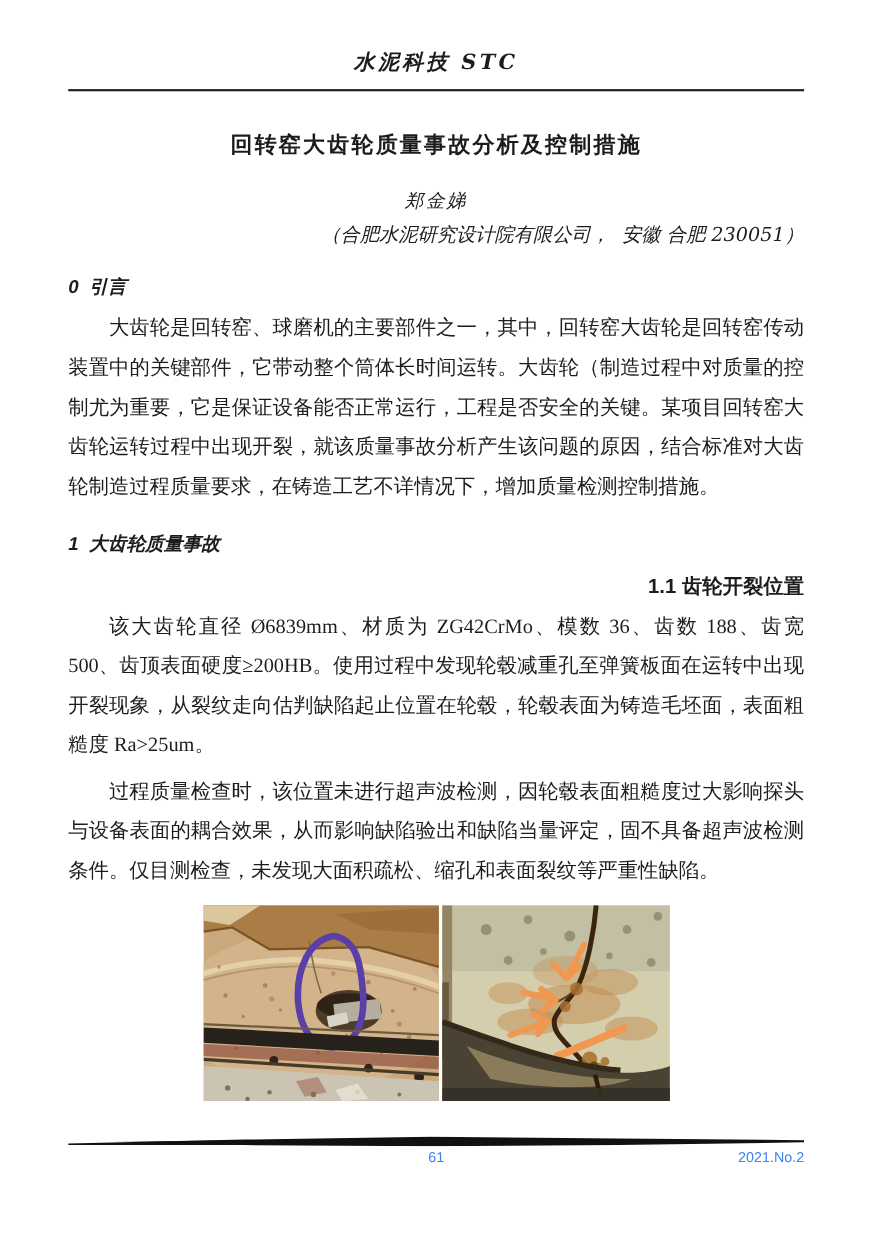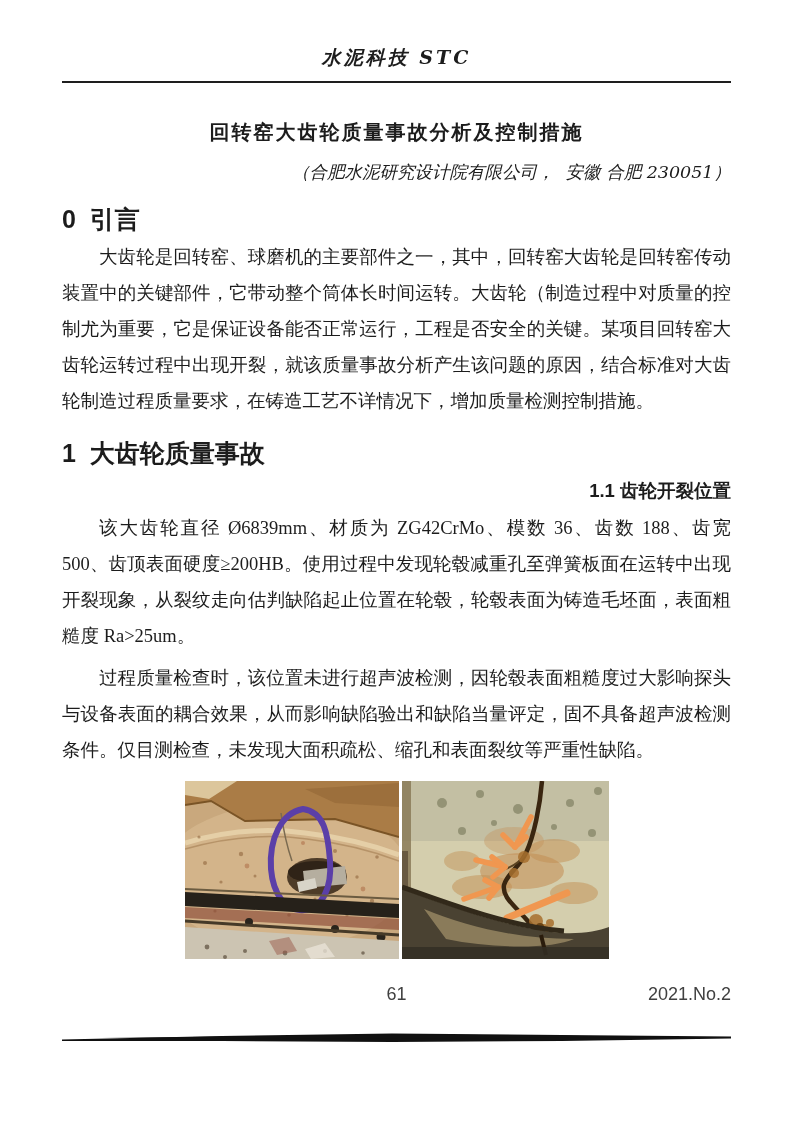--- a/index.html
+++ b/index.html
@@ -54,23 +54,24 @@
     font-style: italic;
     font-size: 17.5px;
     line-height: 26px;
     white-space: pre-wrap;
   }
 
   h2.section-heading {
     margin: 20px 0 0 0;
     font-family: "Liberation Sans", sans-serif;
     font-weight: bold;
-    font-size: 25px;
+    font-size: 17px;
     line-height: 28px;
     white-space: pre-wrap;
+    font-style: italic;
   }
   h3.subsection-heading {
     margin: 11px 0 0 0;
     font-family: "Liberation Sans", sans-serif;
     font-weight: bold;
     font-size: 18.5px;
     line-height: 26px;
     white-space: pre-wrap;
     text-align: right;
   }
@@ -94,44 +95,45 @@
     white-space: pre-wrap;
   }
 
   .footer-bar-wrap {
     position: absolute;
     left: 62px; right: 62px; top: 1033px;
     height: 9px; line-height: 0;
   }
   .footer-row {
     position: absolute;
-    left: 62px; right: 62px; top: 984px;
+    left: 62px; right: 62px; top: 1044px;
     height: 18px;
     font-family: "Liberation Sans", sans-serif;
-    font-size: 18px;
-    color: #404040;
+    font-size: 13px;
+    color: #3b82f6;
   }
   .footer-page-number {
     position: absolute; left: 0; right: 0;
     text-align: center;
   }
   .footer-issue {
     position: absolute; right: 0; top: 0;
   }
 </style>
 </head>
 <body>
 
 <div class="page">
   <div class="content">
 
     <div class="journal-header">水泥科技 STC</div>
     <hr class="header-rule">
 
     <div class="article-title">回转窑大齿轮质量事故分析及控制措施</div>
+    <div class="author-name">郑金娣</div>
     <div class="affiliation">（合肥水泥研究设计院有限公司，  安徽 合肥 230051）</div>
 
     <h2 class="section-heading">0  引言</h2>
     <p class="body-para">大齿轮是回转窑、球磨机的主要部件之一，其中，回转窑大齿轮是回转窑传动装置中的关键部件，它带动整个筒体长时间运转。大齿轮（制造过程中对质量的控制尤为重要，它是保证设备能否正常运行，工程是否安全的关键。某项目回转窑大齿轮运转过程中出现开裂，就该质量事故分析产生该问题的原因，结合标准对大齿轮制造过程质量要求，在铸造工艺不详情况下，增加质量检测控制措施。</p>
 
     <h2 class="section-heading">1  大齿轮质量事故</h2>
     <h3 class="subsection-heading">1.1 齿轮开裂位置</h3>
     <p class="body-para">该大齿轮直径 Ø6839mm、材质为 ZG42CrMo、模数 36、齿数 188、齿宽 500、齿顶表面硬度≥200HB。使用过程中发现轮毂减重孔至弹簧板面在运转中出现开裂现象，从裂纹走向估判缺陷起止位置在轮毂，轮毂表面为铸造毛坯面，表面粗糙度 Ra&gt;25um。</p>
     <p class="body-para">过程质量检查时，该位置未进行超声波检测，因轮毂表面粗糙度过大影响探头与设备表面的耦合效果，从而影响缺陷验出和缺陷当量评定，固不具备超声波检测条件。仅目测检查，未发现大面积疏松、缩孔和表面裂纹等严重性缺陷。</p>
 

